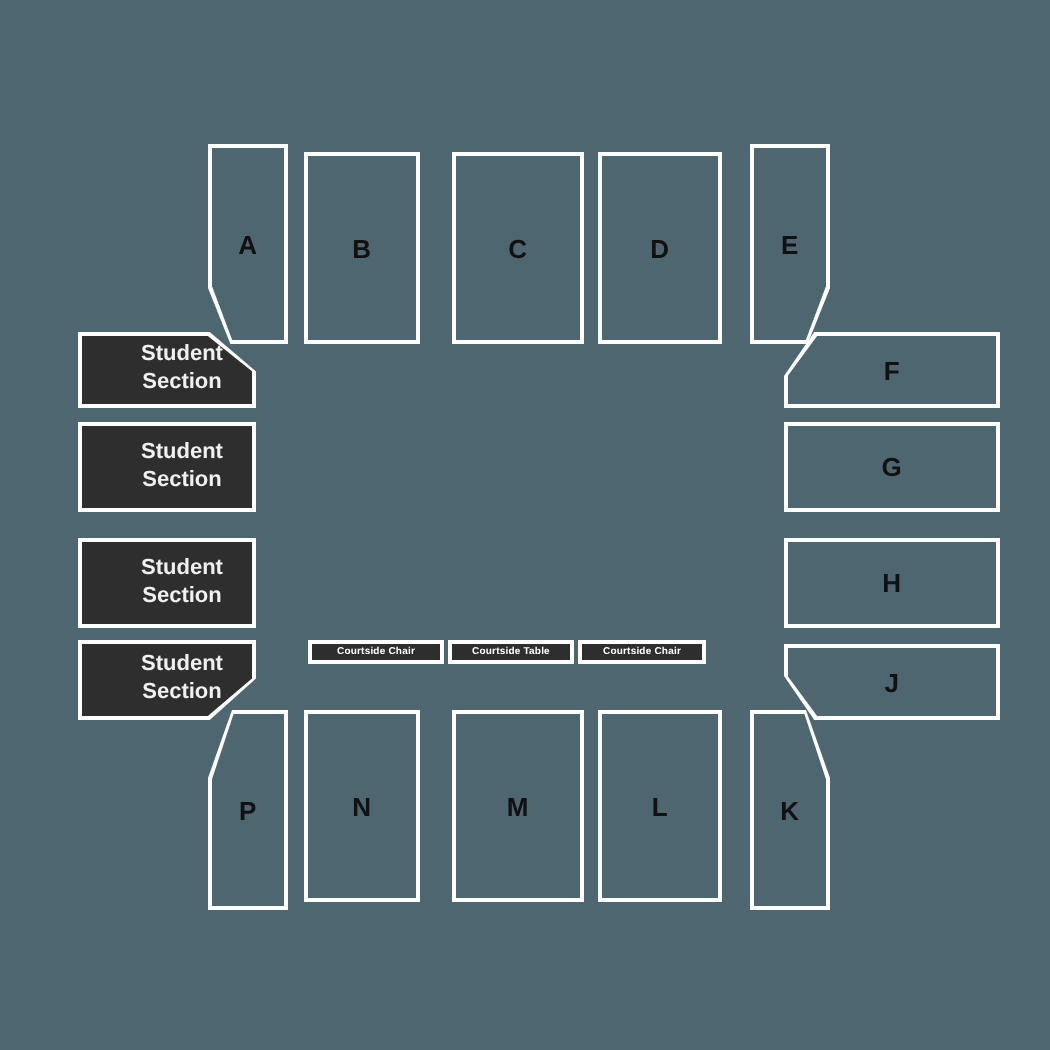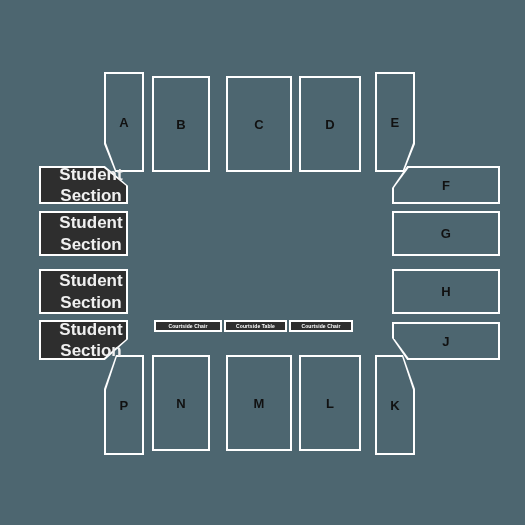--- a/index.html
+++ b/index.html
@@ -73,21 +73,21 @@
   }
   .student .inner {
     position: absolute;
     inset: 2px;
     background: #2e2e2e;
   }
   .student .lbl {
     position: relative;
     z-index: 3;
     color: #f0f0f0;
-    font-size: 17px;
+    font-size: 11px;
     font-weight: bold;
     line-height: 1.25;
     text-align: center;
     user-select: none;
     padding-left: 15px;
   }
   .st-bev-tr .fill, .st-bev-tr .inner { clip-path: polygon(0 0, 74% 0, 100% 52%, 100% 100%, 0 100%); }
   .st-bev-br .fill, .st-bev-br .inner { clip-path: polygon(0 0, 100% 0, 100% 48%, 74% 100%, 0 100%); }
 
   

